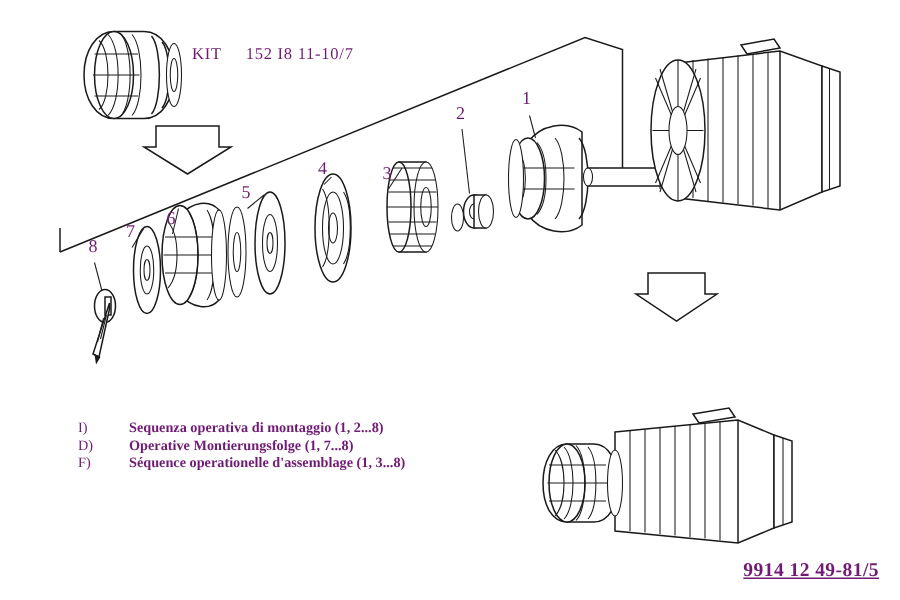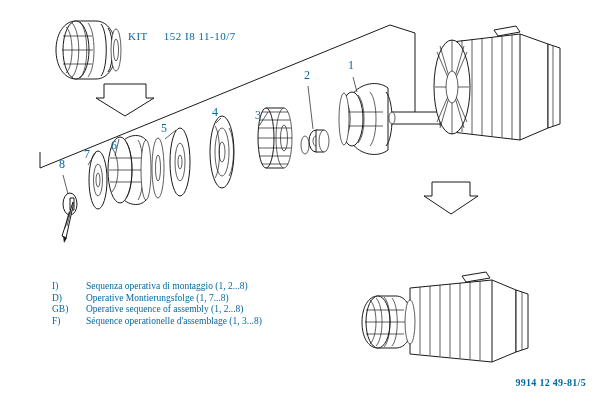--- a/index.html
+++ b/index.html
@@ -6,21 +6,21 @@
     margin: 0;
     padding: 0;
     background: #ffffff;
   }
   #page {
     position: relative;
     width: 600px;
     height: 400px;
     background: #ffffff;
     font-family: "Liberation Serif", serif;
-    color: #0369a1;
+    color: #701a75;
     overflow: hidden;
   }
   .abs { position: absolute; }
 
   
   .kit-label {
     left: 128px;
     top: 30px;
     font-family: "Liberation Serif", serif;
     font-size: 11px;
@@ -37,28 +37,29 @@
 
   .legend {
     left: 52px;
     top: 281px;
     font-size: 9.5px;
     line-height: 11.6px;
   }
   .legend table { border-collapse: collapse; }
   .legend td { padding: 0 0 0 0; vertical-align: top; }
   .legend td.lang { width: 30px; white-space: nowrap; }
-  .legend td.txt { white-space: nowrap; padding-left: 4px; }
+  .legend td.txt { white-space: nowrap; padding-left: 4px; font-weight: bold; }
 
   .doccode {
     right: 14px;
     bottom: 12px;
-    font-size: 10px;
+    font-size: 13px;
     font-weight: bold;
     letter-spacing: 0.3px;
+    text-decoration: underline;
   }
 
   
   svg.layer {
     position: absolute;
     left: 0; top: 0;
     width: 600px; height: 400px;
   }
   .ln { fill: none; stroke: #1a1a1a; stroke-width: 1; }
   .ln-thin { fill: none; stroke: #1a1a1a; stroke-width: 0.7; }
@@ -298,24 +299,20 @@
       <tbody>
           <tr>
         <td class="lang">I)</td>
         <td class="txt">Sequenza operativa di montaggio (1, 2...8)</td>
       </tr>
       <tr>
         <td class="lang">D)</td>
         <td class="txt">Operative Montierungsfolge (1, 7...8)</td>
       </tr>
       <tr>
-        <td class="lang">GB)</td>
-        <td class="txt">Operative sequence of assembly (1, 2...8)</td>
-      </tr>
-      <tr>
         <td class="lang">F)</td>
         <td class="txt">Séquence operationelle d'assemblage (1, 3...8)</td>
       </tr>
     </tbody>
       </table>
   </div>
 
   <div class="abs doccode">9914 12 49-81/5</div>
 
 </div>

